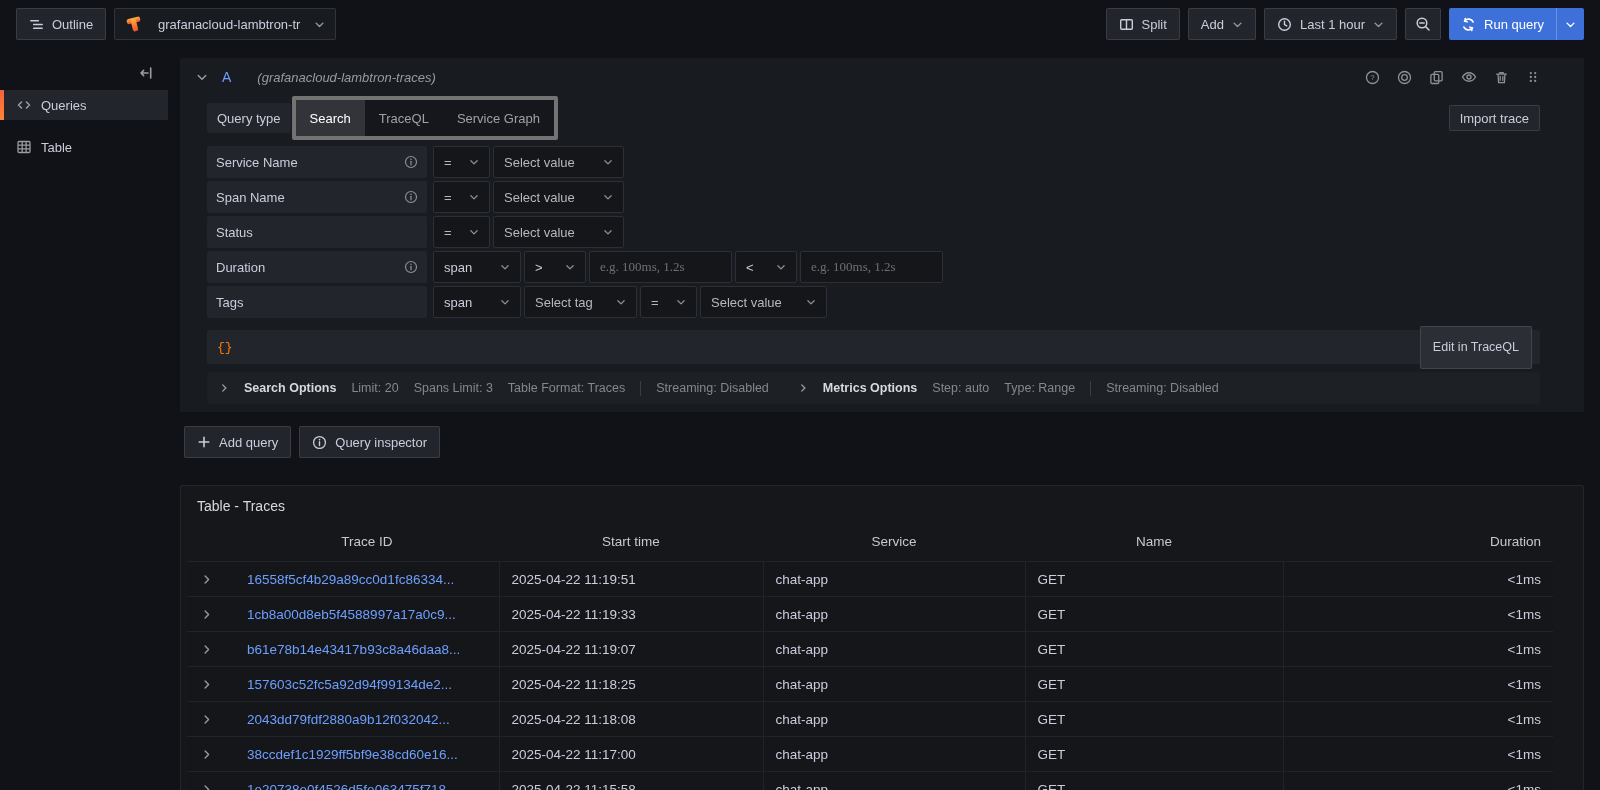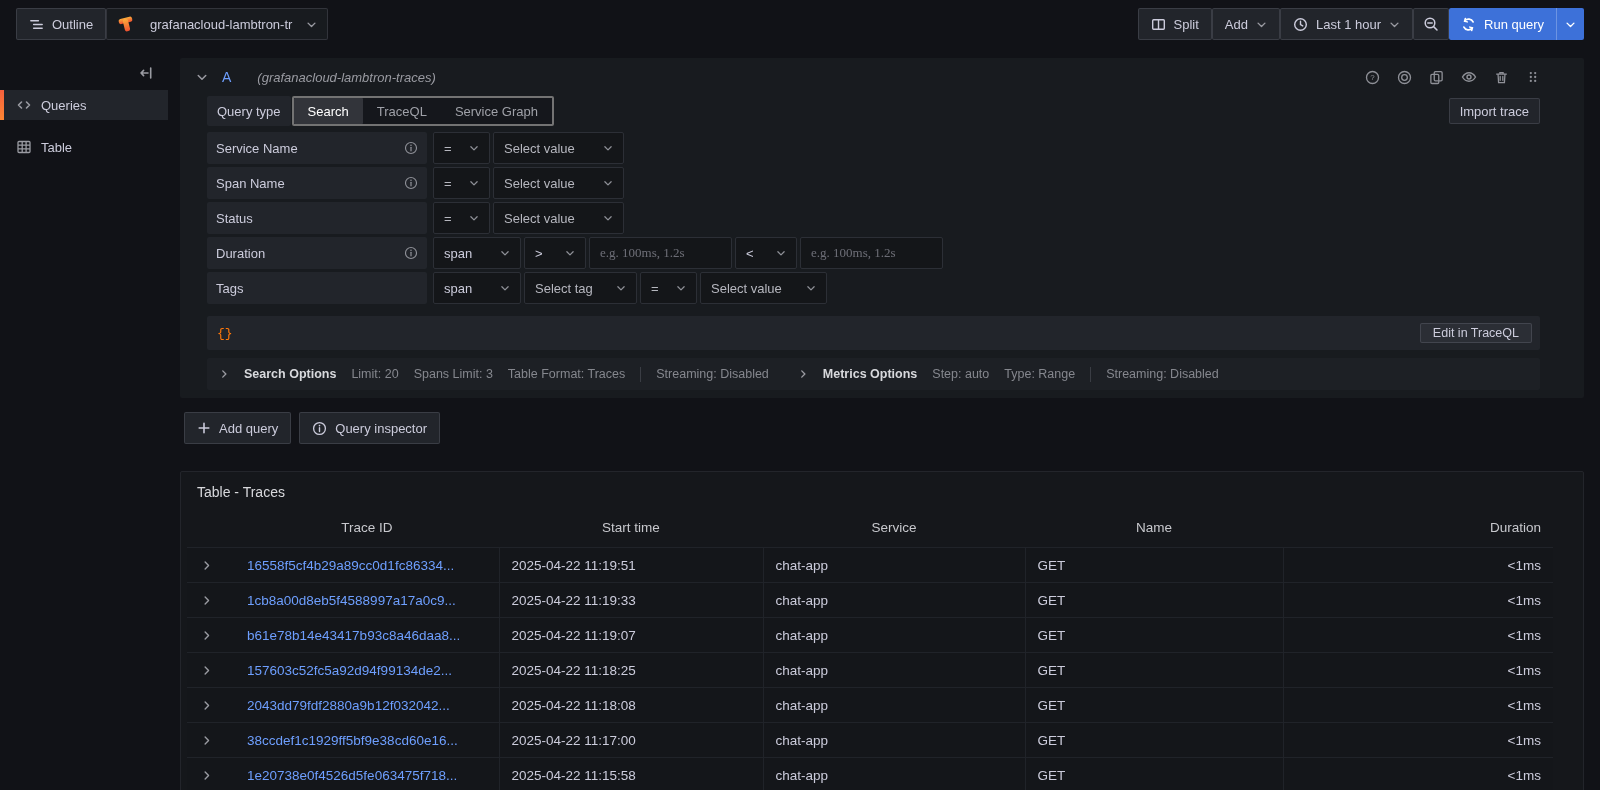--- a/index.html
+++ b/index.html
@@ -11,21 +11,21 @@
     font-size:13px;
   }
   svg { display:block; }
 
   
   .topbar {
     height:48px; display:flex; align-items:center;
     justify-content:space-between; padding:0 16px 0 16px;
     background:#111217;
   }
-  .tb-group { display:flex; align-items:flex-start; }
+  .tb-group { display:flex; align-items:flex-start; gap:8px; }
   .btn {
     height:32px; display:inline-flex; align-items:center; gap:8px;
     padding:0 12px; background:#22252b;
     border:1px solid rgba(204,204,220,0.15); border-radius:2px;
     color:#ccccdc; font-size:13px; font-weight:500; cursor:pointer;
     white-space:nowrap;
   }
   .btn .chev { color:#9a9ba2; }
   .ds-picker { background:#181b1f; padding:0 10px; min-width:222px; }
   .ds-picker .ds-name { flex:1; overflow:hidden; white-space:nowrap; }
@@ -66,22 +66,22 @@
   .refid { color:#6e9fff; font-weight:500; font-size:14px; margin-right:26px; }
   .ds-hint { font-style:italic; color:#9a9ba2; font-size:13px; }
   .qe-actions { margin-left:auto; display:flex; align-items:center; gap:17px;
     color:#8e9097; }
   .qe-actions > span { cursor:pointer; }
   .qe-body { padding:0 44px 8px 27px; }
 
   .tabs-row { display:flex; align-items:center; margin-bottom:6px; }
   .qt-label { height:30px; display:flex; align-items:center; padding:0 10px;
     background:#22252b; font-weight:500; border-radius:2px; margin-right:1px; }
-  .tabs { display:flex; border:2px solid #737373; border-radius:2px;
-    background:#15171c; height:30px; }
+  .tabs { display:flex; border:4px solid #737373; border-radius:2px;
+    background:#15171c; height:44px; }
   .tab { display:flex; align-items:center; padding:0 14px; color:#9fa1a8;
     font-weight:500; cursor:pointer; }
   .tab.active { background:#32343a; color:#ffffff; border-radius:1px; }
   .import-btn { margin-left:auto; height:26px; padding:0 10px; font-size:13px; }
 
   .frow { display:flex; align-items:stretch; margin-bottom:3px; height:32px; }
   .flabel {
     width:220px; flex:0 0 220px; background:#22252b; border-radius:2px;
     display:flex; align-items:center; justify-content:space-between;
     padding:0 9px; font-weight:500; margin-right:6px;
@@ -104,21 +104,21 @@
     font-family:Liberation Serif, serif; font-size:13px; outline:none;
   }
   input.tin::placeholder { color:rgba(204,204,220,0.48); }
 
   .preview-row {
     margin-top:12px; height:34px; background:#22252b; border-radius:2px;
     display:flex; align-items:center; padding:0 8px 0 10px; margin-bottom:8px;
   }
   .braces { color:#ff780a; font-family:"Liberation Mono",monospace;
     font-size:13px; }
-  .edit-traceql { margin-left:auto; height:20px; font-size:12.5px;
+  .edit-traceql { margin-left:auto; height:43px; font-size:12.5px;
     background:#2b2e35; }
 
   .options-row {
     height:32px; background:#1d2025; border-radius:2px;
     display:flex; align-items:center; padding:0 12px; font-size:12.5px;
     color:#85878e; gap:15px;
   }
   .opt-exp { color:#9a9ba2; cursor:pointer; }
   .opt-title { color:#d8d9dd; font-weight:600; cursor:pointer; }
   .vdiv { width:1px; height:15px; background:#3a3d44; }

